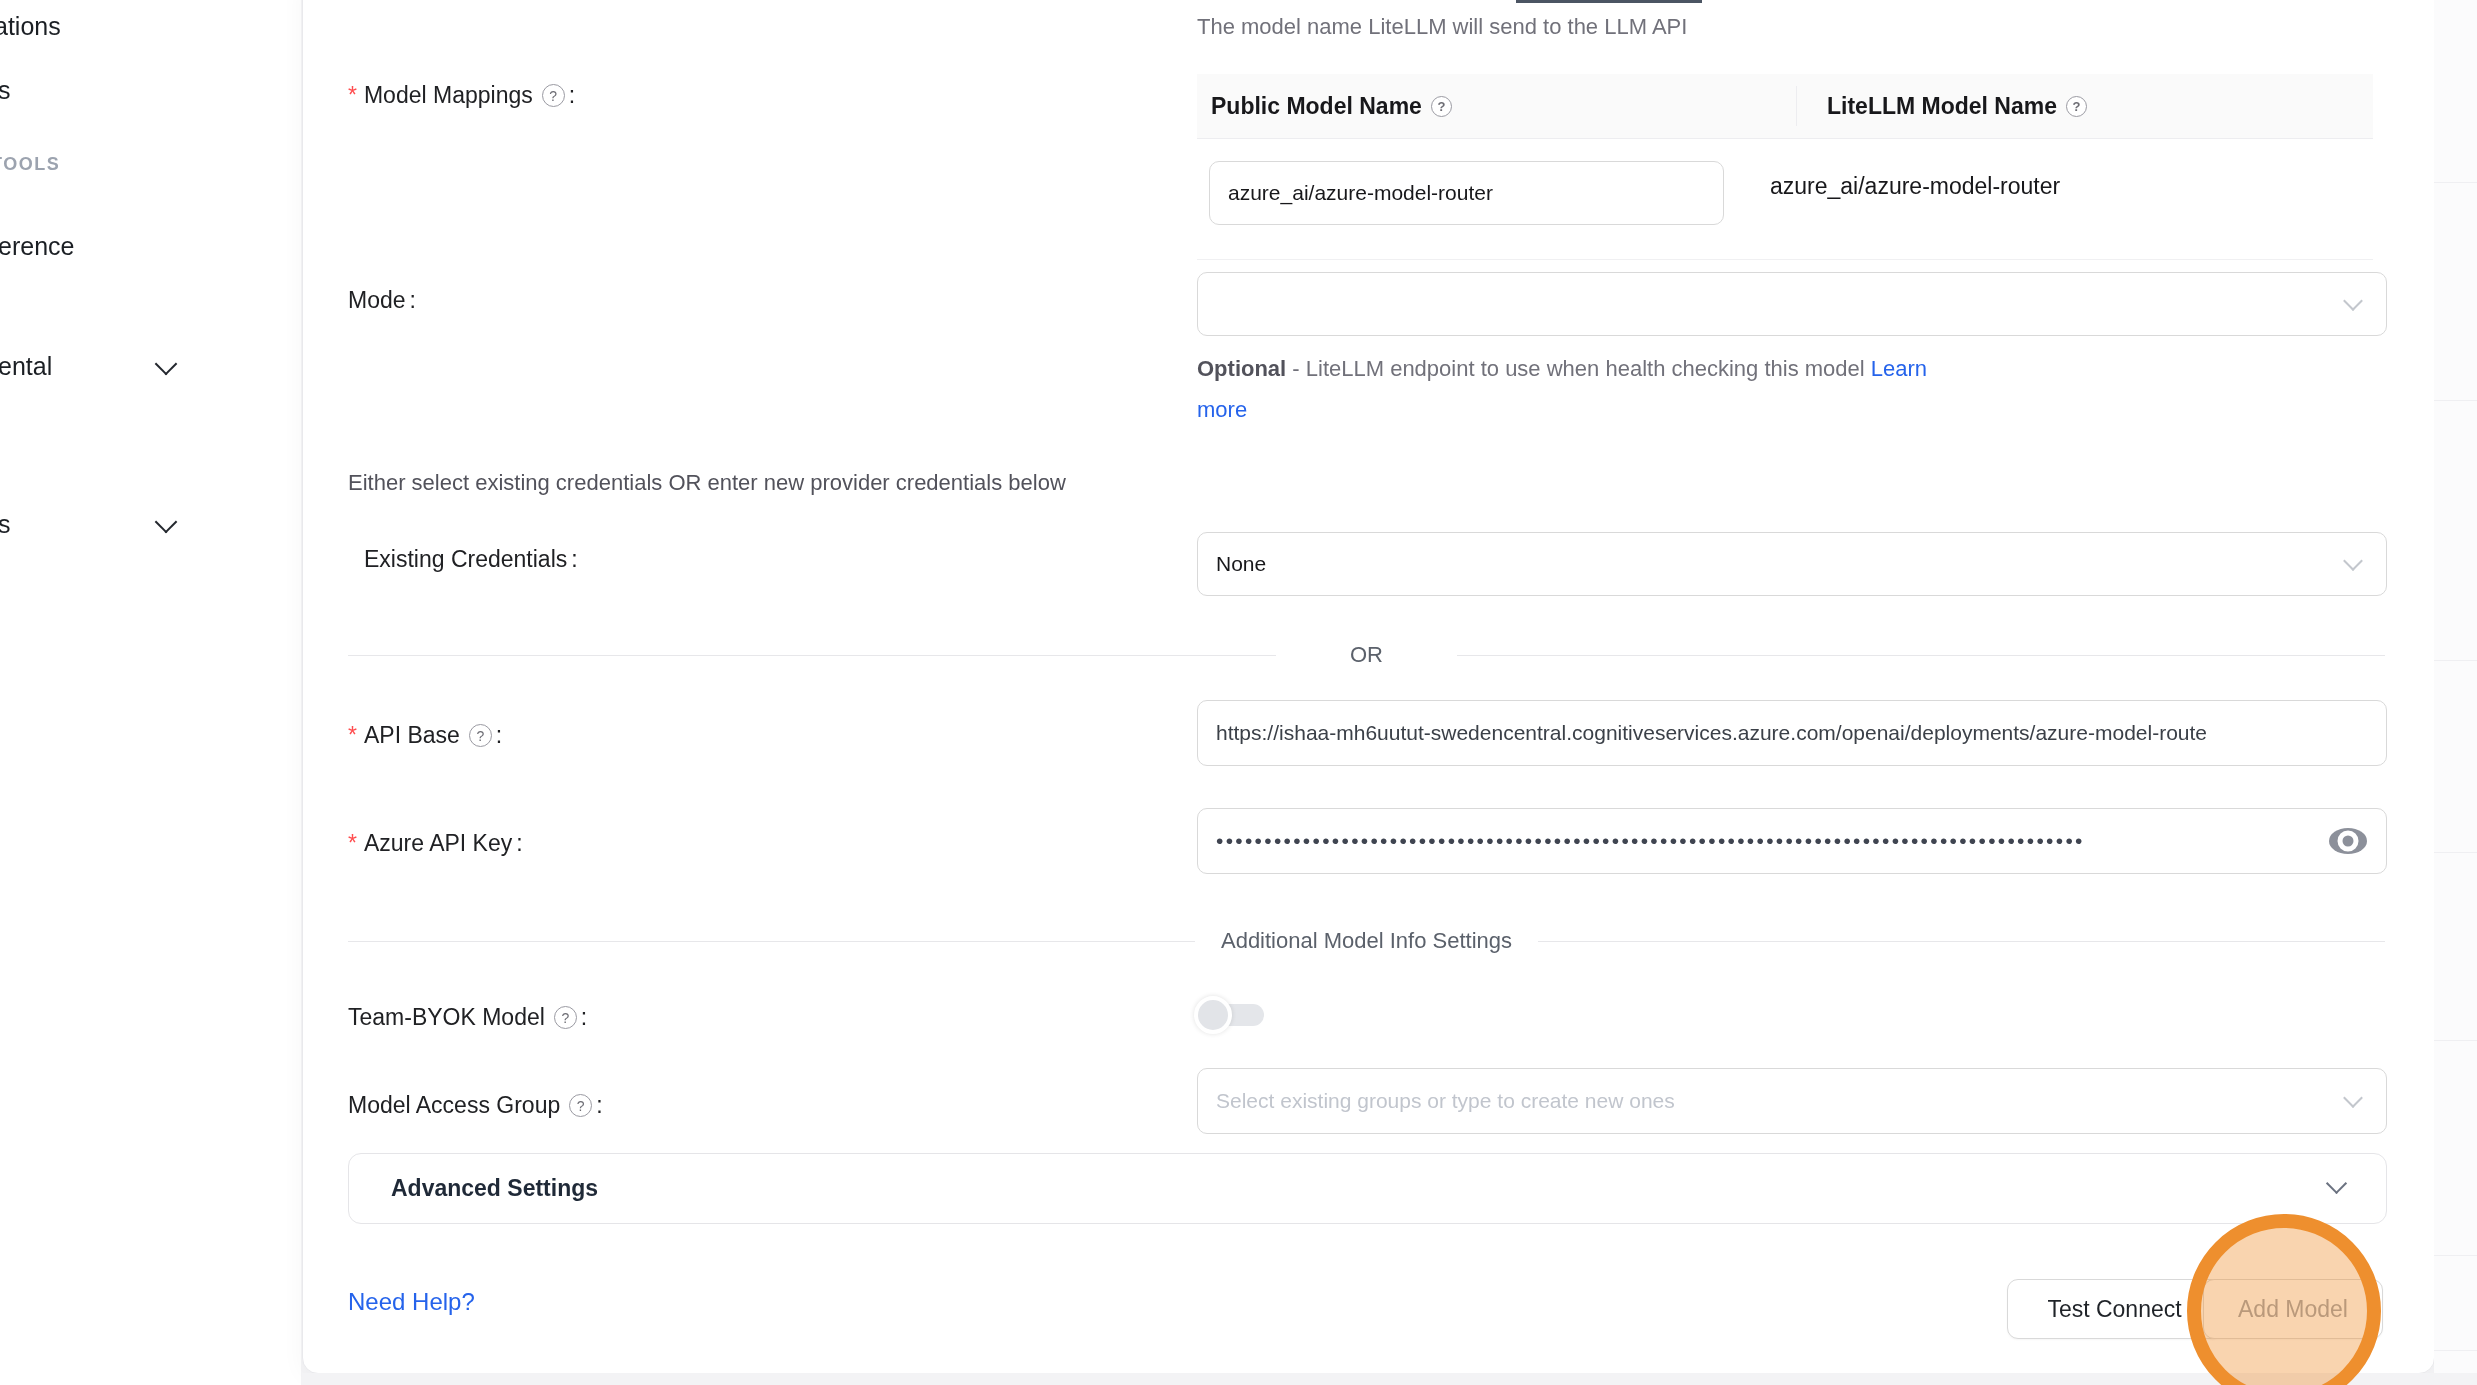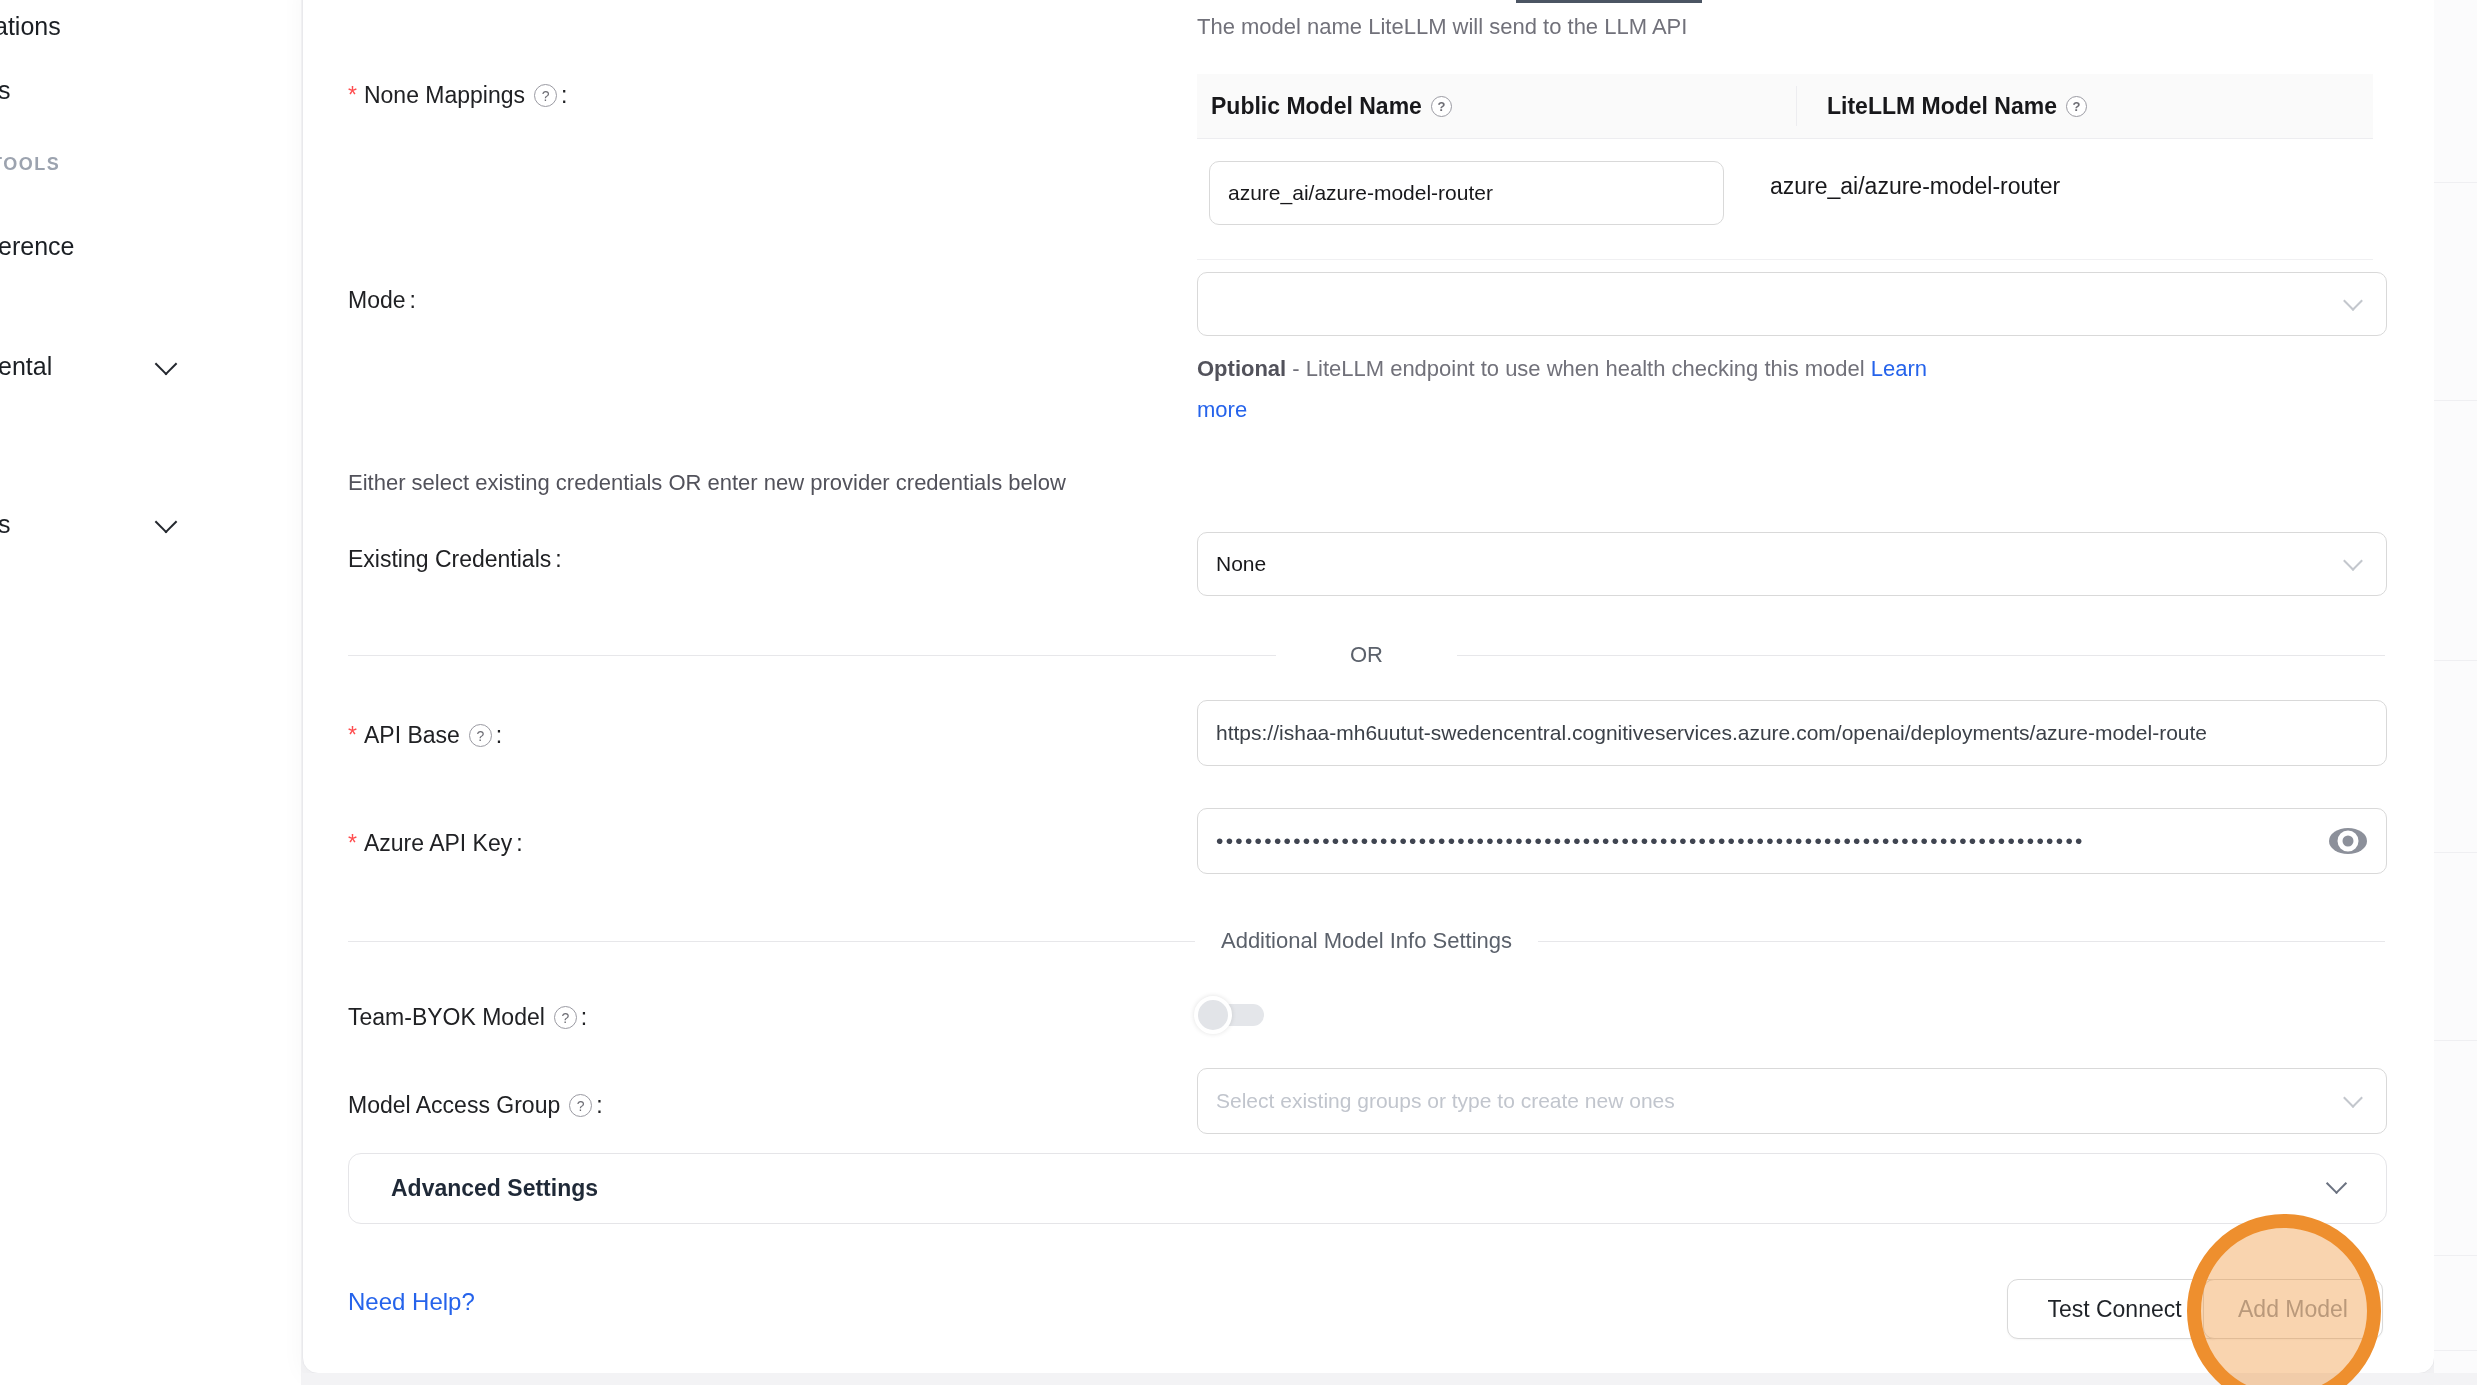--- a/index.html
+++ b/index.html
@@ -124,21 +124,21 @@
   <div class="strip-line" style="top:1255px;"></div>
   <div class="strip-line" style="top:1350px;"></div>
 </div>
 <div class="abs bottom-strip"></div>
 <div class="abs top-cut-line"></div>
 
 <div class="abs muted" style="left:1197px;top:14px;font-size:22px;">The model name LiteLLM will send to the LLM API</div>
 
 <div class="abs label" style="left:348px;top:82px;">
   <span class="req">*</span>
-  <span>None Mappings</span>
+  <span>Model Mappings</span>
   <span class="qicon">?</span>
   <span class="colon">:</span>
 </div>
 
 <div class="abs mtable">
   <div class="thead">
     <div class="th th1">
       <span>Public Model Name</span>
       <span class="qicon small">?</span>
     </div>
@@ -162,21 +162,21 @@
 <div class="control" style="left:1197px;top:272px;width:1188px;height:62px;">
   <span class="val"></span>
   <span class="select-chev"></span>
 </div>
 <div class="abs hint">
   <b>Optional</b><span> - LiteLLM endpoint to use when health checking this model </span><a class="link" href="#"><span>Learn</span><br><span>more</span></a>
 </div>
 
 <div class="abs note" style="left:348px;top:470px;">Either select existing credentials OR enter new provider credentials below</div>
 
-<div class="abs label" style="left:348px;top:546px;">
+<div class="abs label" style="left:364px;top:546px;">
   <span>Existing Credentials</span>
     <span class="colon">:</span>
 </div>
 <div class="control" style="left:1197px;top:532px;width:1188px;height:62px;">
   <span class="val">None</span>
   <span class="select-chev"></span>
 </div>
 
 <div class="divider" style="top:642px;gap:48px;">
   <div class="line"></div>

